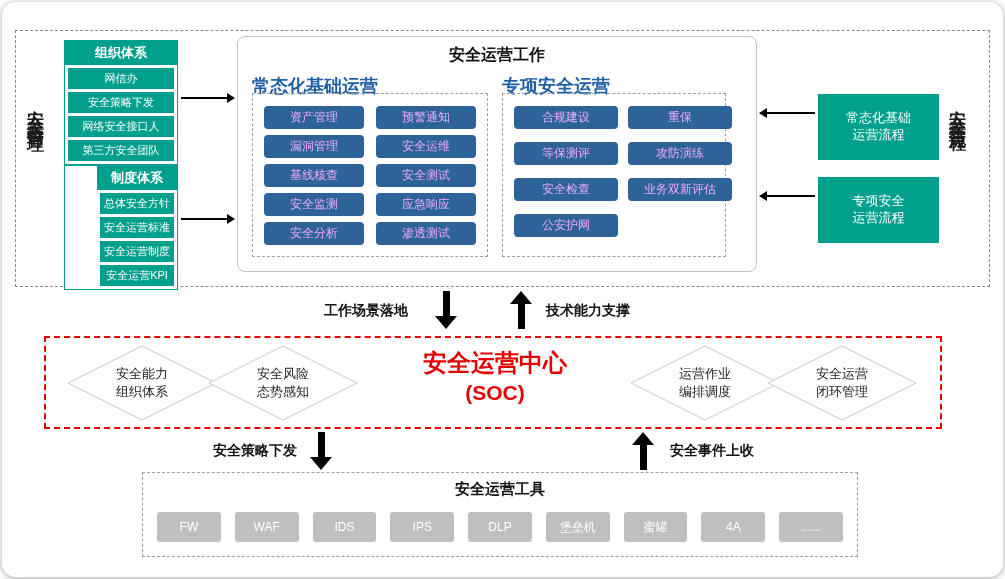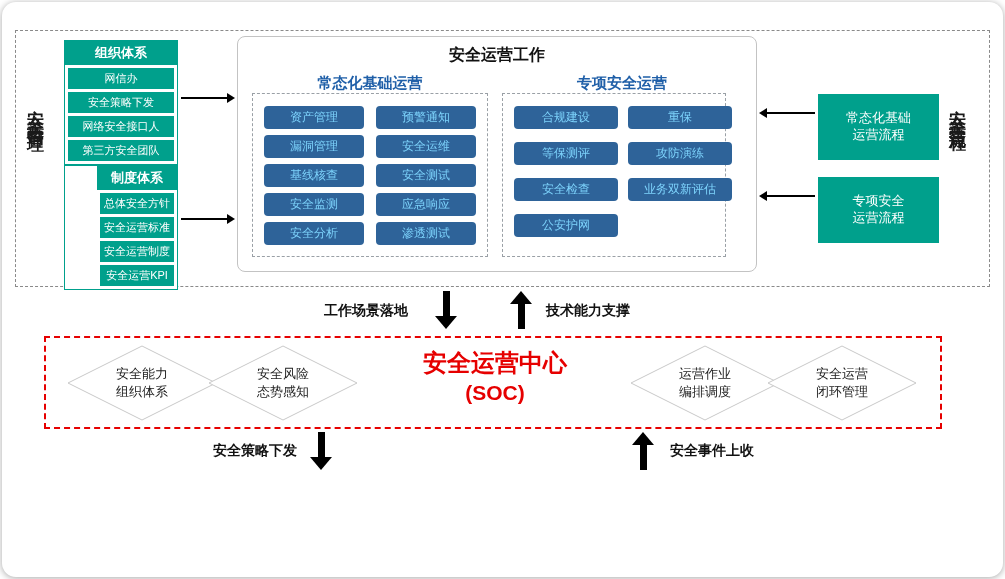--- a/index.html
+++ b/index.html
@@ -16,30 +16,30 @@
   
   .sys-block { position:absolute; width:114px; border:1px solid var(--teal); background:#fff; }
   .sys-title { background:var(--teal); color:#fff; font-weight:bold; font-size:13px; text-align:center; padding:3px 0; }
   .sys-items { display:flex; flex-direction:column; gap:3px; padding:3px; }
   .sys-item  { background:var(--teal); color:#fff; font-size:11px; text-align:center; padding:3px 0; }
 
   
   .work-box { position:absolute; left:235px; top:34px; width:520px; height:236px;
               border:1px solid #c3c3c3; border-radius:8px; background:#fff; }
   .work-title { position:absolute; top:8px; left:0; right:0; text-align:center; font-size:16px; font-weight:bold; color:#111; }
-  .ops-header { position:absolute; top:37px; text-align:center; font-size:15px; font-weight:bold; color:var(--blue-text); }
+  .ops-header { position:absolute; top:37px; text-align:left; font-size:18px; font-weight:bold; color:var(--blue-text); }
   #normal-ops-header { left:14px; width:236px; }
   #special-ops-header { left:264px; width:240px; }
   .ops-box { position:absolute; top:56px; height:164px; border:1px dashed #9aa0a6; padding:12px 11px;
              display:flex; flex-direction:column; }
   #normal-ops-grid { left:14px; width:236px; gap:6px; }
   #special-ops-grid { left:264px; width:224px; gap:13px; }
   .ops-row { display:flex; gap:12px; justify-content:flex-start; }
   #special-ops-grid .ops-row { gap:10px; }
-  .ops-btn { background:var(--blue-btn); color:#7dd3fc; font-size:12px; text-align:center; height:23px;
+  .ops-btn { background:var(--blue-btn); color:#f0abfc; font-size:12px; text-align:center; height:23px;
              line-height:23px; border-radius:4px; flex:0 0 100px; overflow:hidden; white-space:nowrap; }
   #special-ops-grid .ops-btn { flex:0 0 104px; }
 
   
   .flow-box { position:absolute; left:816px; width:121px; background:var(--teal); color:#fff;
               font-size:13px; text-align:center; padding:16px 0; line-height:1.3; }
 
   
   .h-arrow { position:absolute; display:flex; align-items:center; height:10px; }
   .h-arrow .shaft { flex:1; height:2px; background:var(--arrow); }
@@ -227,14 +227,28 @@
   <div class="v-arrow" style="left:308px; top:430px; height:38px;">
     <div class="shaft"></div>
     <div class="head-down"></div>
   </div>
   <div class="v-arrow" style="left:630px; top:430px; height:38px;">
     <div class="head-up"></div>
     <div class="shaft"></div>
   </div>
   <div class="flow-label" style="left:668px; top:440px;">安全事件上收</div>
 
+  <div class="tools-box">
+    <div class="tools-title">安全运营工具</div>
+    <div class="tools-row" id="tools-row">
+        <div class="tool-btn">FW</div>
+        <div class="tool-btn">WAF</div>
+        <div class="tool-btn">IDS</div>
+        <div class="tool-btn">IPS</div>
+        <div class="tool-btn">DLP</div>
+        <div class="tool-btn">堡垒机</div>
+        <div class="tool-btn">蜜罐</div>
+        <div class="tool-btn">4A</div>
+        <div class="tool-btn">......</div>
+      </div>
+  </div>
 
 </div>
 
 </body></html>

